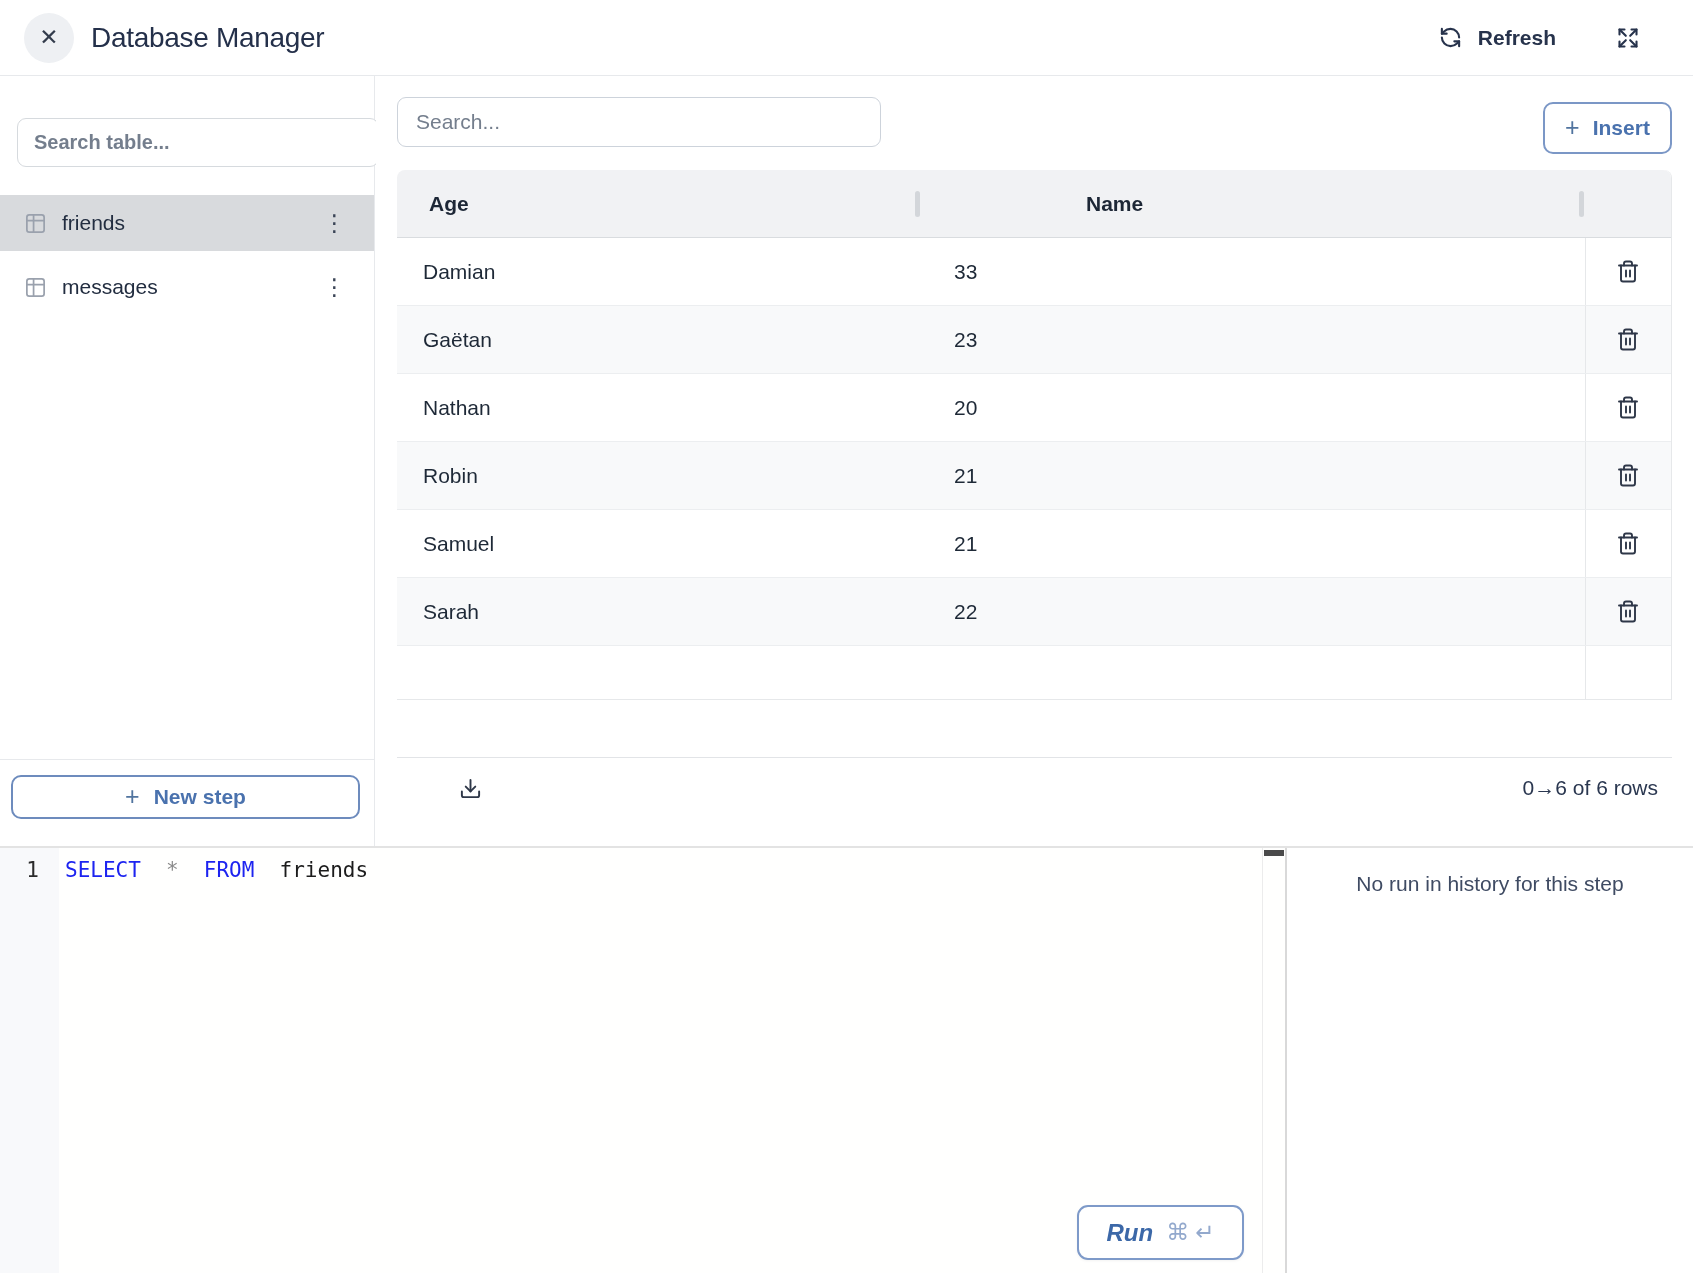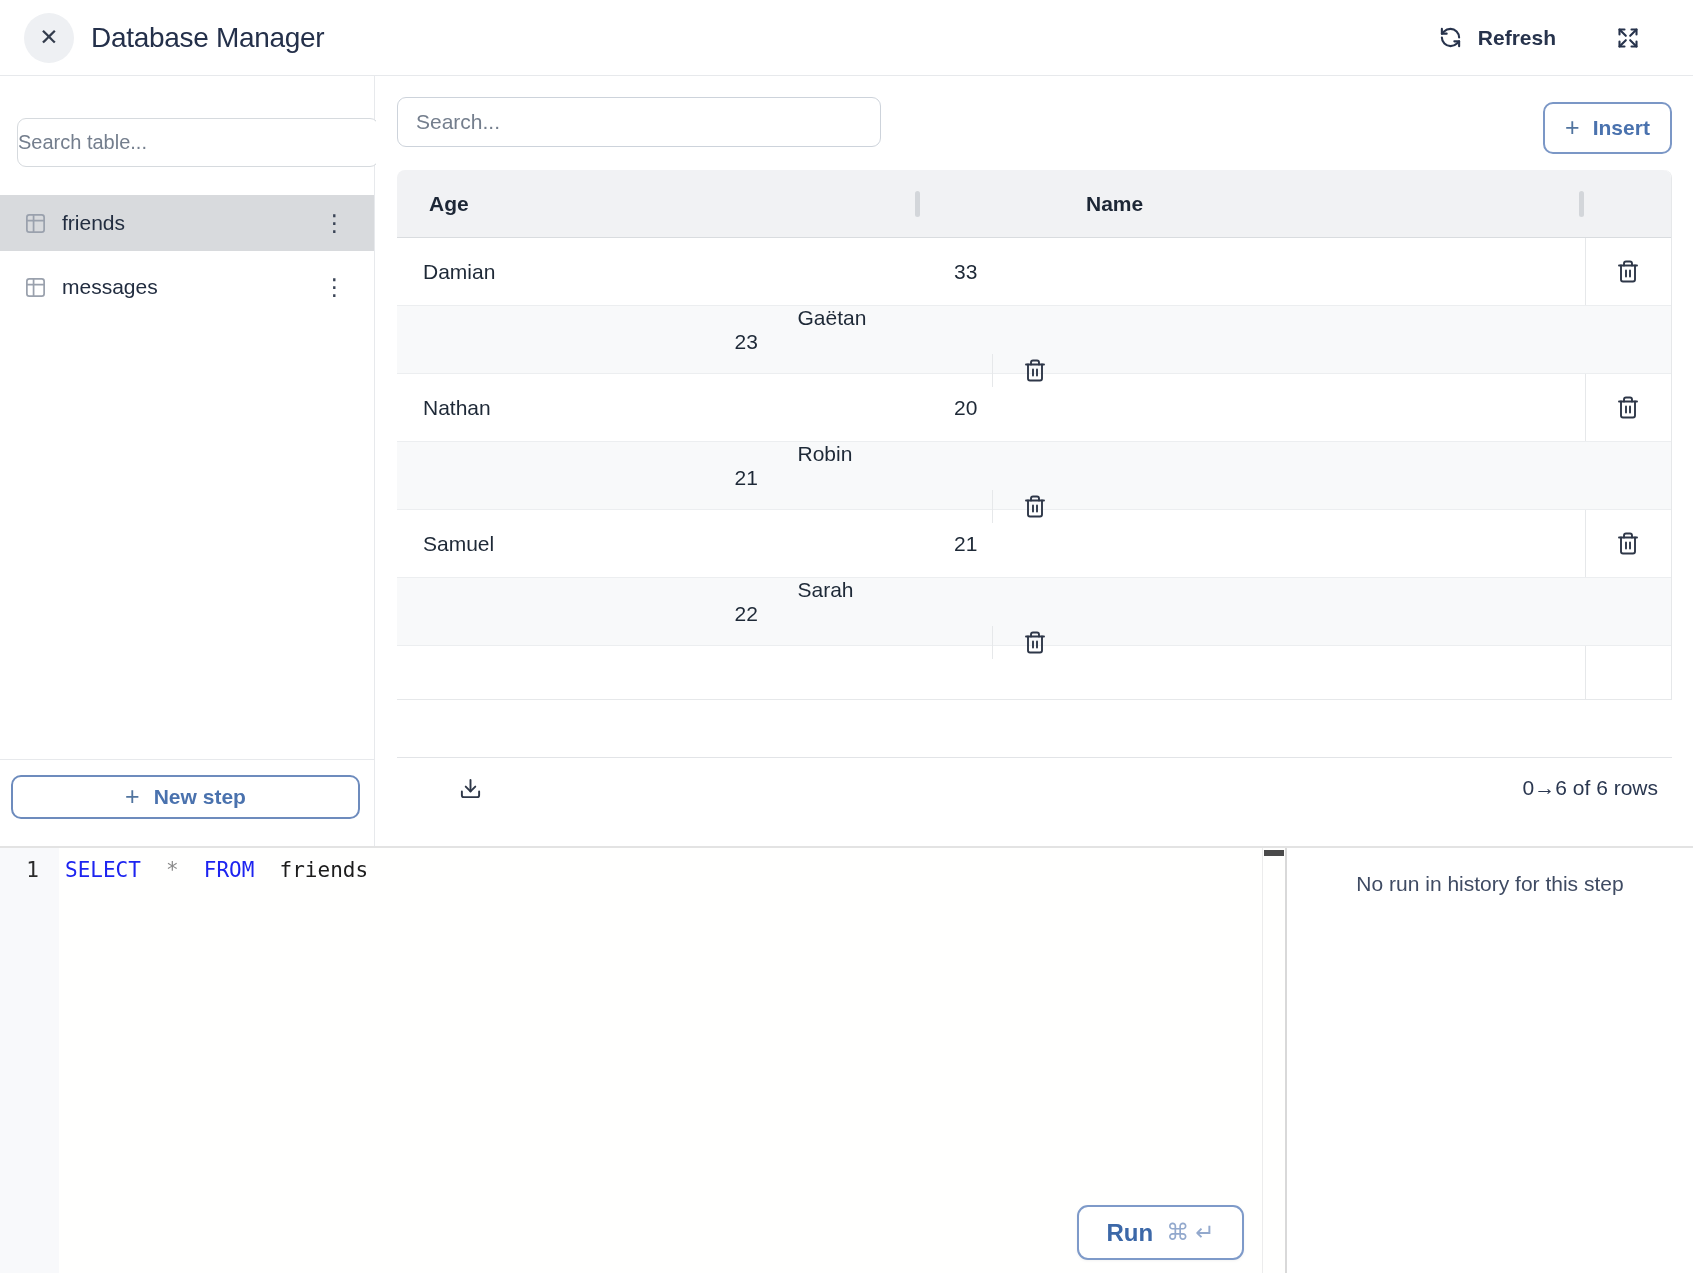--- a/index.html
+++ b/index.html
@@ -20,22 +20,22 @@
   .app-title{font-size:28px;font-weight:400;color:#24304a;margin:0 0 0 17px;letter-spacing:-0.3px;}
   .topbar-right{margin-left:auto;display:flex;gap:60px;padding-right:53px;}
   .refresh-btn{display:flex;align-items:center;gap:16px;background:none;border:none;padding:0;
     font-size:21px;font-weight:700;color:#27334c;cursor:pointer;}
   .icon-btn{background:none;border:none;padding:0;cursor:pointer;}
 
   
   .sidebar{position:absolute;top:76px;left:0;width:375px;height:770px;background:#fff;
     border-right:1px solid #e7e9ec;box-sizing:border-box;}
   .table-search{position:absolute;top:42px;left:17px;width:362px;height:49px;
-    border:1px solid #d6dade;border-radius:9px;font-size:20px;padding:0 0;
-    box-sizing:border-box;color:#27334c;outline:none;background:#fff;}
+    border:1px solid #d6dade;border-radius:9px;font-size:20px;padding:0 16px;
+    box-sizing:border-box;color:#27334c;outline:none;background:#fff;font-weight:bold;}
   .table-list{position:absolute;top:119px;left:0;right:0;}
   .table-item{height:56px;display:flex;align-items:center;padding:0 24px;gap:15px;
     font-size:21px;color:#222d40;cursor:pointer;}
   .table-item + .table-item{margin-top:8px;}
   .table-item.selected{background:#d8dadd;}
   .kebab{margin-left:auto;font-size:23px;color:#3a4456;line-height:1;cursor:pointer;padding:2px 4px;}
   .sidebar-footer{position:absolute;left:0;right:0;bottom:0;height:86px;border-top:1px solid #e7e9ec;}
   .new-table-btn{position:absolute;left:11px;right:14px;top:15px;height:44px;background:#fff;
     border:2px solid #6d8bbd;border-radius:10px;display:flex;align-items:center;justify-content:center;
     gap:14px;font-size:21px;font-weight:700;color:#4a72ae;cursor:pointer;}
@@ -55,21 +55,21 @@
   .thead{display:flex;height:68px;background:#f1f2f4;border-radius:8px 8px 0 0;
     border-bottom:1px solid #d9dcdf;align-items:center;position:relative;box-sizing:border-box;}
   .th{font-size:21px;font-weight:700;color:#1d2736;box-sizing:border-box;}
   .col-name{width:525px;padding-left:26px;}
   .col-age{width:663px;padding-left:32px;}
   .col-del{width:85px;padding-left:0;}
   .resize-handle{position:absolute;top:21px;width:5px;height:26px;background:#d3d6da;border-radius:3px;cursor:col-resize;}
   .rh-1{left:518px;} .rh-2{left:1182px;}
   .trow{display:flex;height:68px;align-items:center;border-bottom:1px solid #eceef0;
     font-size:21px;color:#1e2937;background:#fff;box-sizing:border-box;}
-  .trow.alt{background:#f8f9fa;flex-direction:column;}
+  .trow.alt{background:#f8f9fa;}
   .tcell{box-sizing:border-box;}
   .tcell.col-del{border-left:1px solid #e6e8ea;height:100%;display:flex;align-items:center;justify-content:center;}
   .trow.filler{height:53px;border-bottom:none;background:#fff;}
   .trash-btn{background:none;border:none;padding:4px;cursor:pointer;color:#2e3748;display:flex;}
 
   .table-footer{position:absolute;top:681px;left:21px;right:21px;height:60px;
     border-top:1px solid #e2e4e7;display:flex;align-items:center;}
   .dl-btn{margin-left:60px;background:none;border:none;padding:2px;cursor:pointer;color:#2e3748;display:flex;}
   .row-count{margin-left:auto;margin-right:14px;font-size:21px;color:#2a3750;}
 
@@ -87,21 +87,21 @@
   .tok-id{color:#1c1c1c;}
   .scroll-track{position:absolute;left:1262px;top:0;bottom:0;width:23px;
     border-left:1px solid #ececec;box-sizing:border-box;}
   .scroll-thumb{position:absolute;top:2px;left:1px;right:1px;height:6px;background:#4a4a4a;cursor:pointer;}
   .divider-v{position:absolute;left:1285px;top:0;bottom:0;width:2px;background:#d9d9d9;}
   .history-panel{position:absolute;left:1287px;right:0;top:0;bottom:0;background:#fff;
     text-align:center;padding-top:24px;font-size:21px;color:#3f4b63;box-sizing:border-box;}
   .run-btn{position:absolute;left:1077px;top:357px;width:167px;height:55px;background:#fff;
     border:2px solid #7e9ac9;border-radius:11px;display:flex;align-items:center;justify-content:center;
     gap:13px;cursor:pointer;box-shadow:0 1px 3px rgba(0,0,0,0.05);box-sizing:border-box;}
-  .run-label{font-size:24px;font-weight:700;color:#3c68a8;}
+  .run-label{font-size:24px;font-weight:700;color:#3c68a8;font-style:italic;}
   .run-kbd{font-size:23px;color:#93a9cd;display:flex;gap:6px;align-items:center;}
 </style>
 </head>
 <body>
 
 <header class="topbar">
   <button class="close-btn">
     <span class="close-x">✕</span>
   </button>
   <h1 class="app-title">Database Manager</h1>

